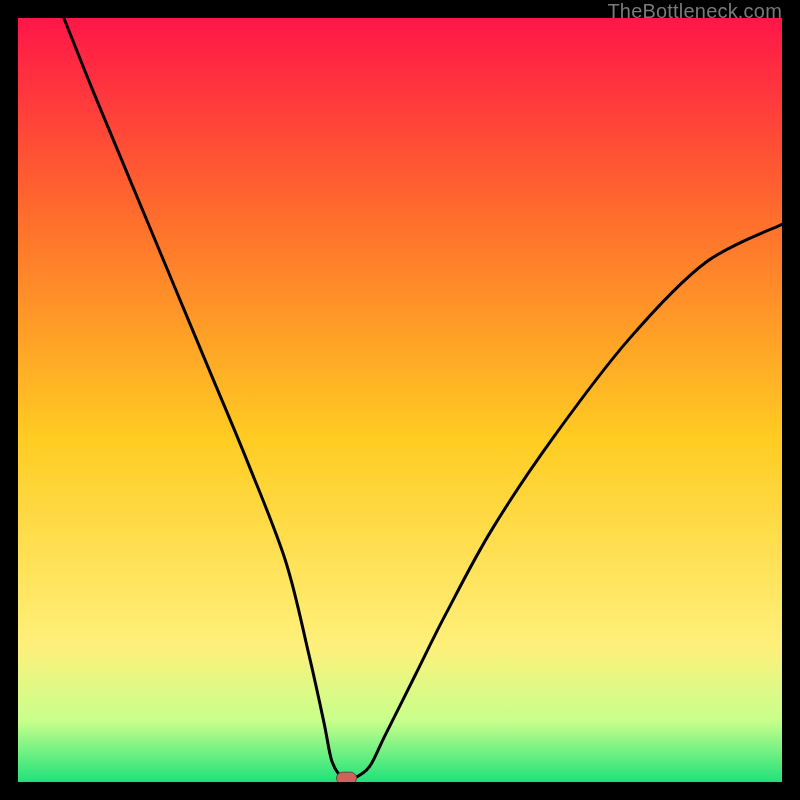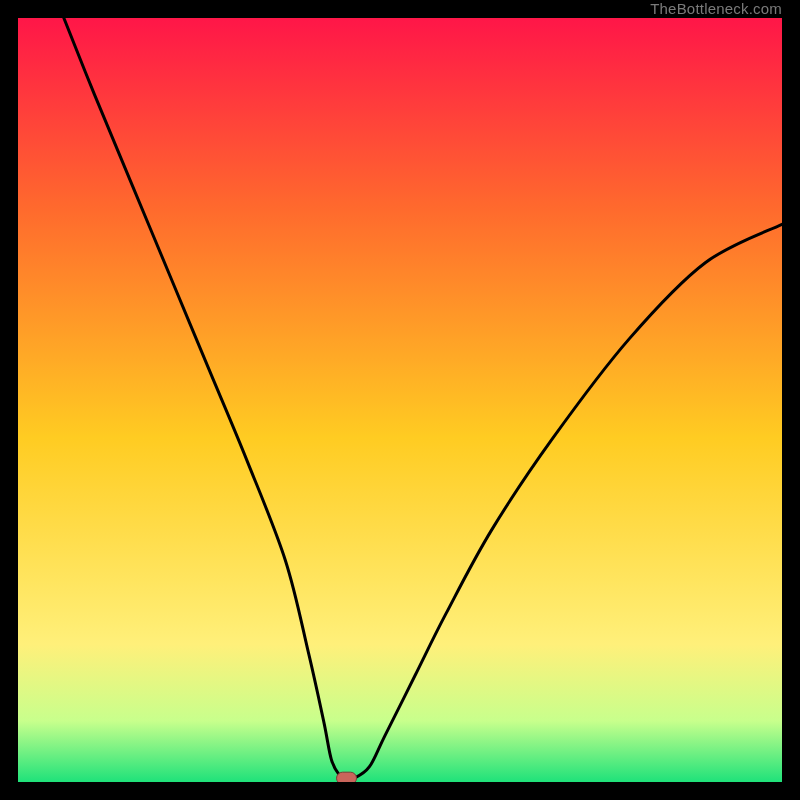--- a/index.html
+++ b/index.html
@@ -24,21 +24,21 @@
     left: 0;
     top: 0;
     width: 764px;
     height: 764px;
   }
   .watermark {
     position: absolute;
     top: 0px;
     right: 18px;
     color: #7a7a7a;
-    font-size: 15px;
+    font-size: 20px;
     font-weight: 500;
     letter-spacing: 0.2px;
     user-select: none;
   }
   svg {
     display: block;
   }
 </style>
 </head>
 <body>

